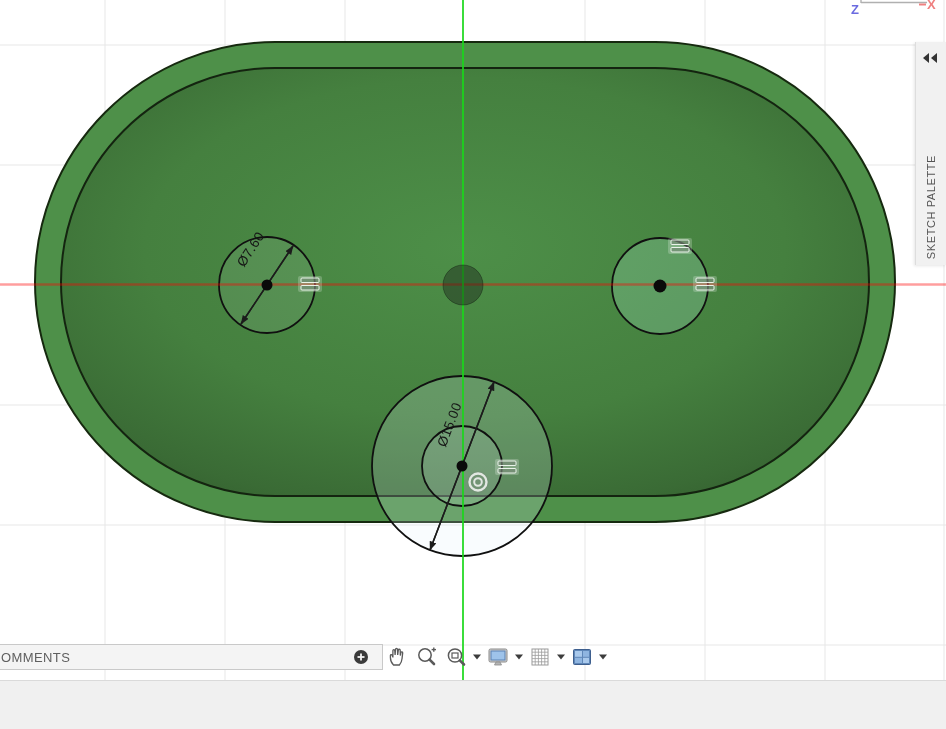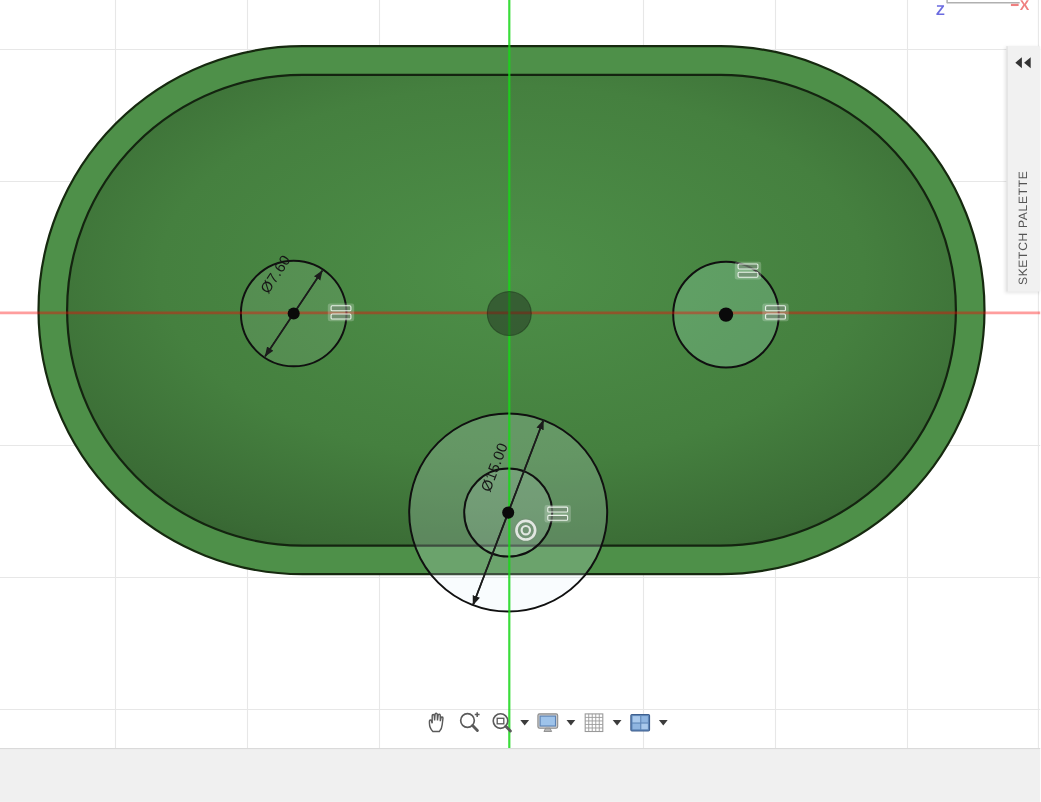--- a/index.html
+++ b/index.html
@@ -136,20 +136,30 @@
 
     <g>
       <line x1="861" y1="2.5" x2="927" y2="2.5" stroke="#b0b0b0" stroke-width="1.4"></line>
       <line x1="861" y1="0" x2="861" y2="3" stroke="#b0b0b0" stroke-width="1.4"></line>
       <text x="851" y="14" font-size="13" font-weight="bold" fill="#6b6be0">Z</text>
       <line x1="919" y1="4.5" x2="926" y2="4.5" stroke="#ef8080" stroke-width="2"></line>
       <text x="927" y="9" font-size="13" font-weight="bold" fill="#ef8080">X</text>
     </g>
   </svg>
 
+  <div class="comments-bar">
+    <span class="comments-label">OMMENTS</span>
+    <span class="plus-wrap">
+      <svg width="16" height="16" viewBox="0 0 16 16">
+        <circle cx="8" cy="8" r="7" fill="#3a3a3a"></circle>
+        <line x1="8" y1="4.5" x2="8" y2="11.5" stroke="#f4f4f4" stroke-width="1.8"></line>
+        <line x1="4.5" y1="8" x2="11.5" y2="8" stroke="#f4f4f4" stroke-width="1.8"></line>
+      </svg>
+    </span>
+  </div>
 
   <div class="nav-toolbar">
     <span class="tool">
       <svg width="24" height="24" viewBox="0 0 24 24">
         <path d="M7.5,20 C5.6,18.2 4.4,15.2 4.4,12.6 L4.4,10.4 C4.4,9.3 6,9.3 6.2,10.4 L6.9,12.4 L6.9,5.6 C6.9,4.3 8.7,4.3 8.8,5.6 L9.1,10 L9.5,4.4 C9.6,3.1 11.4,3.1 11.5,4.4 L11.7,10 L12.3,5.1 C12.5,3.9 14.2,4 14.2,5.2 L14.3,10.6 L14.9,7.6 C15.2,6.4 16.8,6.7 16.7,7.9 L16,13.8 C15.8,16.3 14.8,18.6 13.4,20 Z" fill="#ffffff" stroke="#5a5a5a" stroke-width="1.3"></path>
       </svg>
     </span>
     <span class="tool">
       <svg width="24" height="24" viewBox="0 0 24 24">
         <circle cx="10" cy="10" r="6.2" fill="rgba(255,255,255,0.85)" stroke="#5a5a5a" stroke-width="1.5"></circle>

